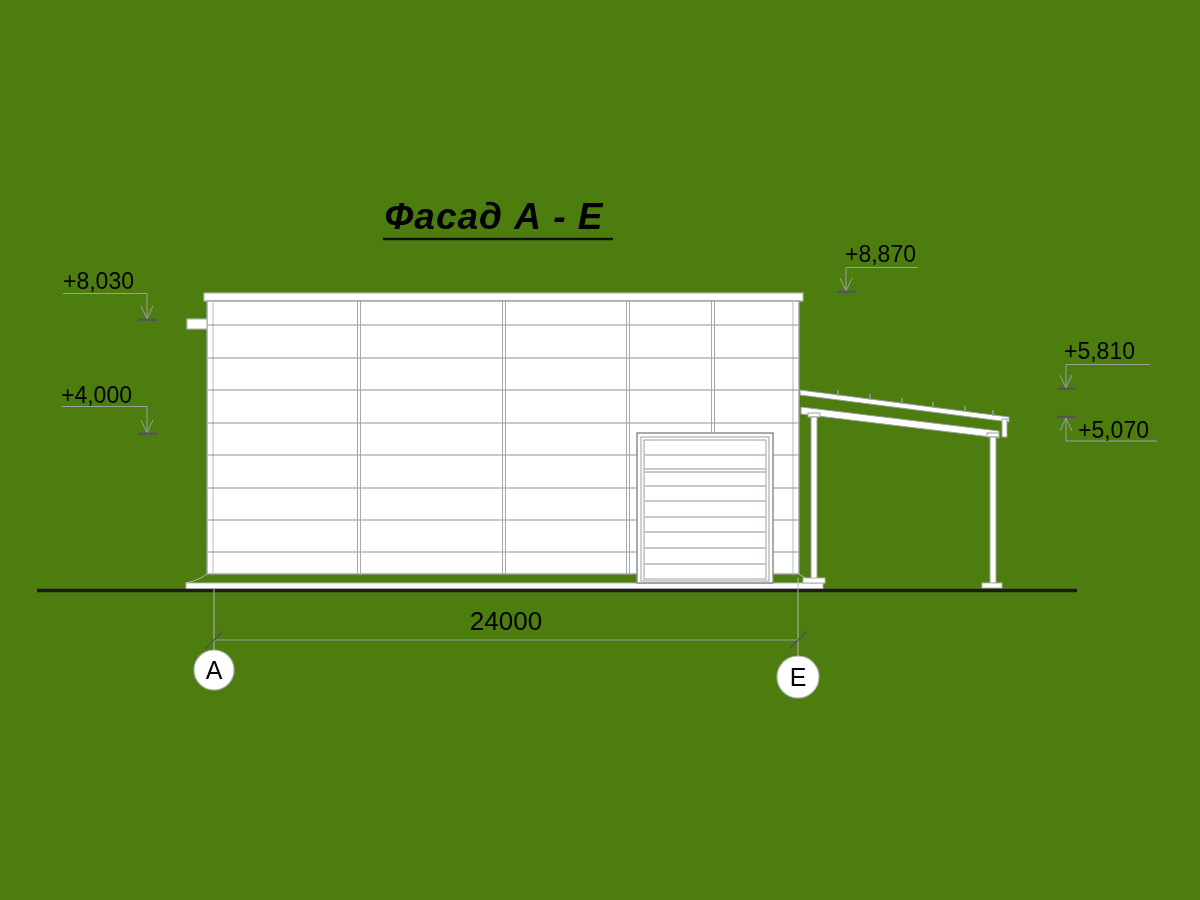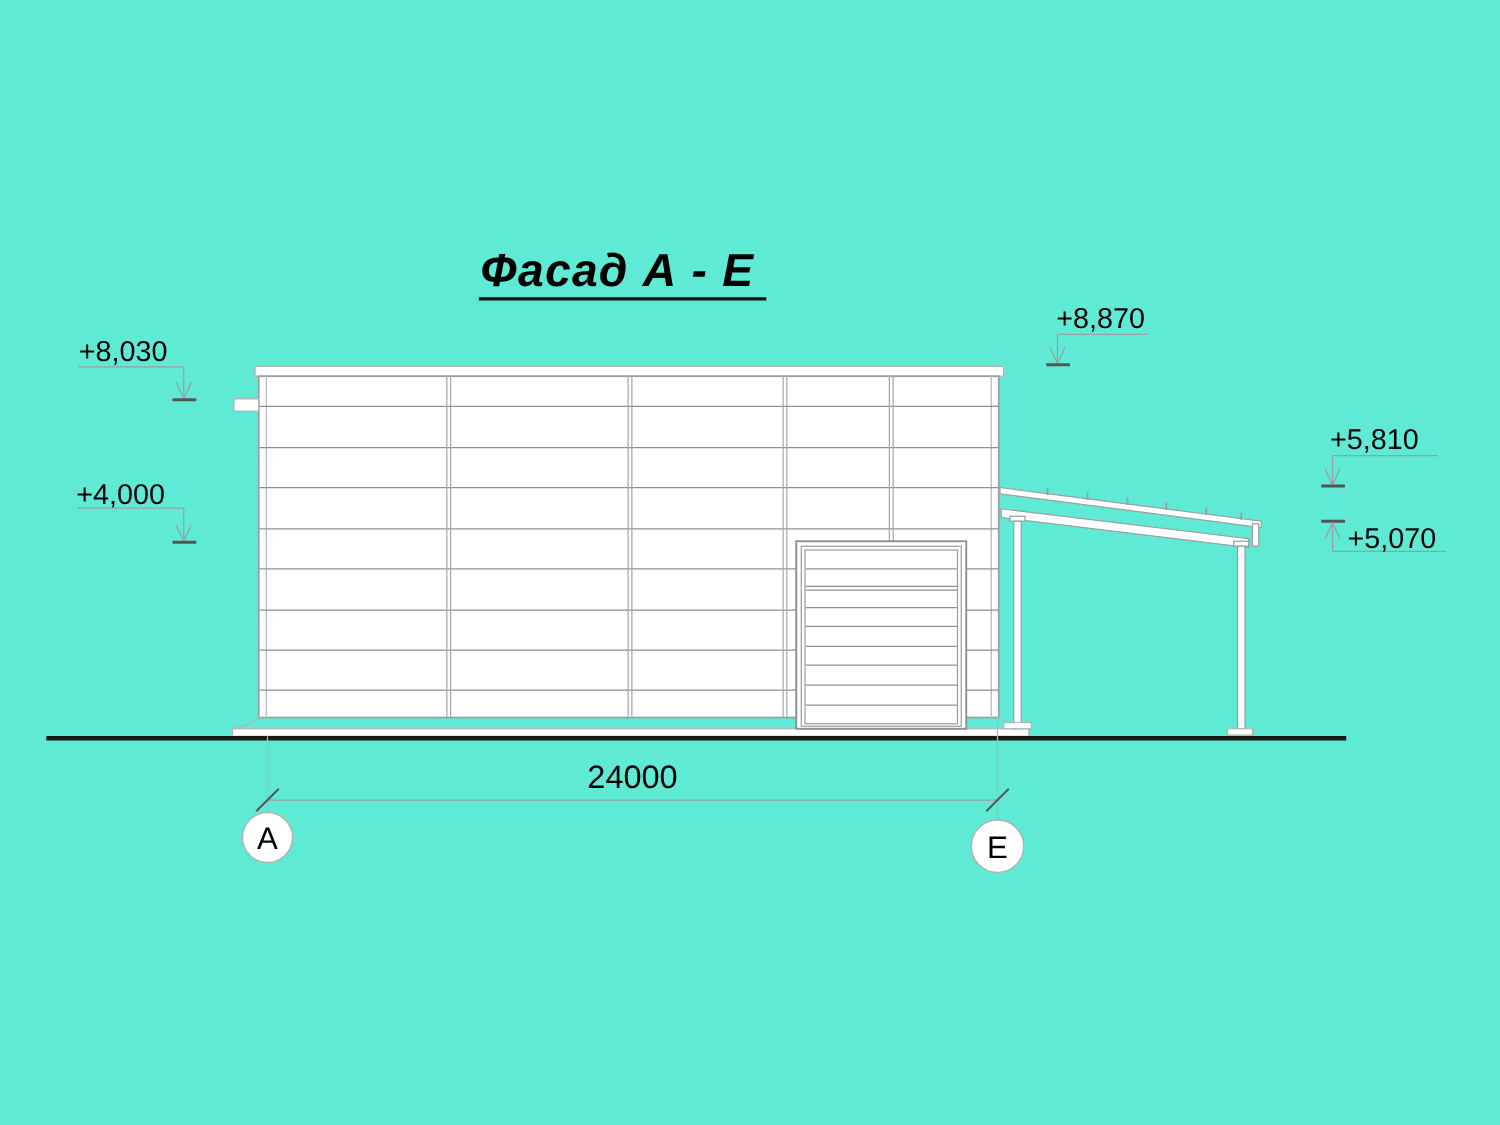--- a/index.html
+++ b/index.html
@@ -2,21 +2,21 @@
 <html><head>
 <meta charset="utf-8">
 <style>
   html, body {
     margin: 0; padding: 0;
     width: 1200px; height: 900px;
     background: #ffffff;
     overflow: hidden;
     font-family: "Liberation Sans", sans-serif;
   }
-  .sheet { position: relative; width: 1200px; height: 900px; background: #5eead4; }
+  .sheet { position: relative; width: 1200px; height: 900px; background: #4d7c0f; }
   svg { display: block; }
   text { fill: #000; }
   .title-text {
     font-size: 37px;
     font-style: italic;
     font-weight: bold;
     letter-spacing: 1px;
   }
   .elev-text { font-size: 23px; }
   .dim-text  { font-size: 26px; }

